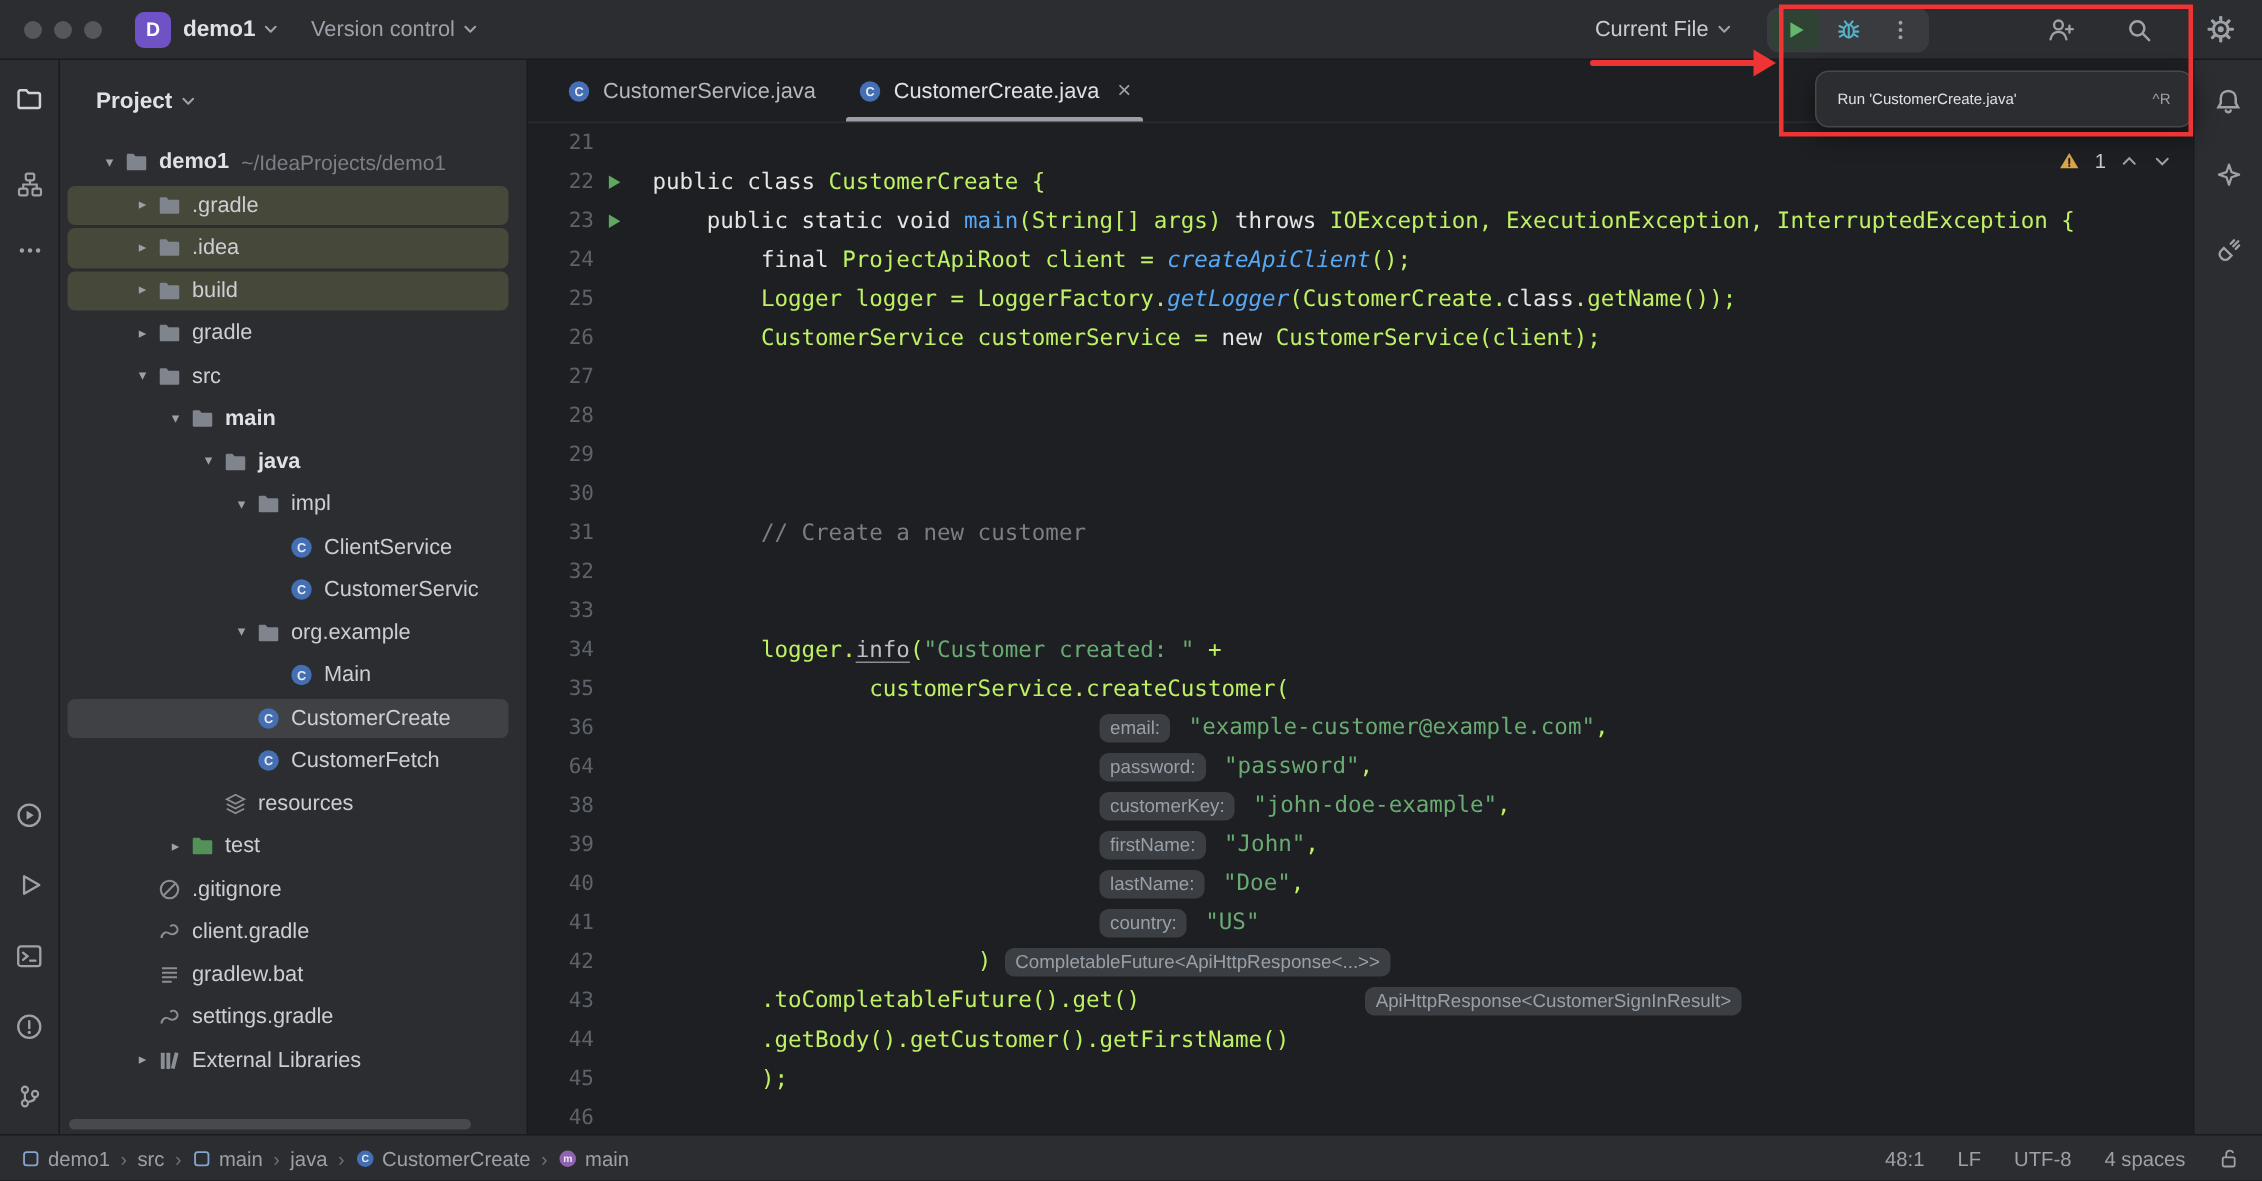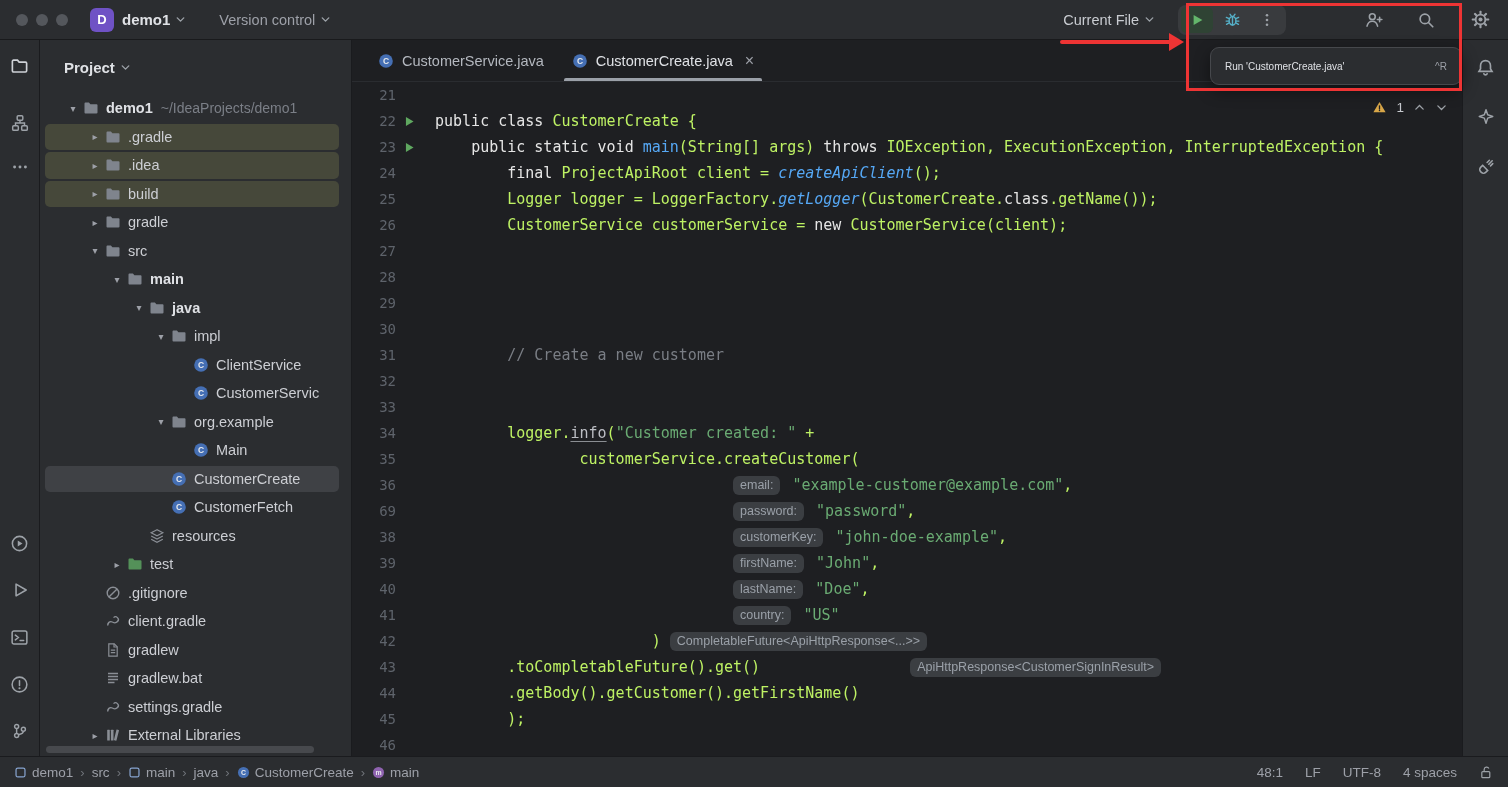--- a/index.html
+++ b/index.html
@@ -9,21 +9,21 @@
 
   
   .titlebar { position:absolute; top:0; left:0; right:0; height:40px; background:#2b2d30;
     border-bottom:1px solid #191a1c; display:flex; align-items:center; padding:0 12px 0 16px; z-index:10; }
   .traffic { display:flex; gap:8px; margin-right:22px; }
   .dot { width:12px; height:12px; border-radius:50%; background:#54575c; }
   .proj-avatar { width:24px; height:24px; border-radius:6px; background:#6f52c5; color:#fff;
     font-weight:700; font-size:13px; display:flex; align-items:center; justify-content:center; margin-right:8px; }
   .tb-group { display:flex; align-items:center; }
   .tb-label { color:#dfe1e5; font-weight:700; font-size:15px; }
-  .tb-sub { color:#9da0a8; font-size:14.5px; margin-left:32px; }
+  .tb-sub { color:#9da0a8; font-size:14.5px; margin-left:20px; }
   .chev { display:inline-flex; margin-left:4px; align-items:center; }
   .tb-right { margin-left:auto; display:flex; align-items:center; }
   .current-file { color:#c9ccd1; font-size:14.5px; display:flex; align-items:center; margin-right:22px; }
   .run-pill { display:flex; align-items:center; background:#393b3e; border-radius:8px; padding:2px 3px; gap:3px; }
   .tb-btn { width:32px; height:26px; display:flex; align-items:center; justify-content:center; border-radius:6px; }
   .tb-btn.run-btn { background:#2f4334; }
   #tb-actions { display:flex; align-items:center; }
   #tb-actions .tb-btn:first-child { margin-left:72px; }
   #tb-actions .tb-btn + .tb-btn { margin-left:20px; }
   .settings-btn { margin-left:22px; }
@@ -534,35 +534,20 @@
                 </svg>
               </span>
             </span>
             <span class="label">client.gradle</span>
           </div>
           <div class="row" style="padding-left: 46px;">
             <span class="chevron"></span>
             <span class="tree-icon">
               <span class="icon">
                 <svg width="16" height="16" viewBox="0 0 16 16">
-                  <g fill="none" stroke="#8a8e95" stroke-width="1.2">
-                    <path d="M3.8 1.8h5.4l3 3v9.4H3.8z"></path>
-                    <path d="M9 1.8v3.2h3.2"></path>
-                    <path d="M5.8 8.2h4.4M5.8 10.6h4.4"></path>
-                  </g>
-                </svg>
-              </span>
-            </span>
-            <span class="label">gradlew</span>
-          </div>
-          <div class="row" style="padding-left: 46px;">
-            <span class="chevron"></span>
-            <span class="tree-icon">
-              <span class="icon">
-                <svg width="16" height="16" viewBox="0 0 16 16">
                   <g stroke="#8a8e95" stroke-width="1.4" fill="none">
                     <path d="M3 3.5h10M3 6.5h10M3 9.5h10M3 12.5h6.5"></path>
                   </g>
                 </svg>
               </span>
             </span>
             <span class="label">gradlew.bat</span>
           </div>
           <div class="row" style="padding-left: 46px;">
             <span class="chevron"></span>
@@ -723,21 +708,21 @@
             <span class="ln">35</span>
             <span class="arrow-slot"></span>
             <span class="code-text">                <span class="t-d">customerService.createCustomer(</span></span>
           </div>
           <div class="code-line">
             <span class="ln">36</span>
             <span class="arrow-slot"></span>
             <span class="code-text">                                 <span class="hint">email:</span><span class="t-d"> </span><span class="t-s">"example-customer@example.com"</span><span class="t-d">,</span></span>
           </div>
           <div class="code-line">
-            <span class="ln">69</span>
+            <span class="ln">64</span>
             <span class="arrow-slot"></span>
             <span class="code-text">                                 <span class="hint">password:</span><span class="t-d"> </span><span class="t-s">"password"</span><span class="t-d">,</span></span>
           </div>
           <div class="code-line">
             <span class="ln">38</span>
             <span class="arrow-slot"></span>
             <span class="code-text">                                 <span class="hint">customerKey:</span><span class="t-d"> </span><span class="t-s">"john-doe-example"</span><span class="t-d">,</span></span>
           </div>
           <div class="code-line">
             <span class="ln">39</span>

